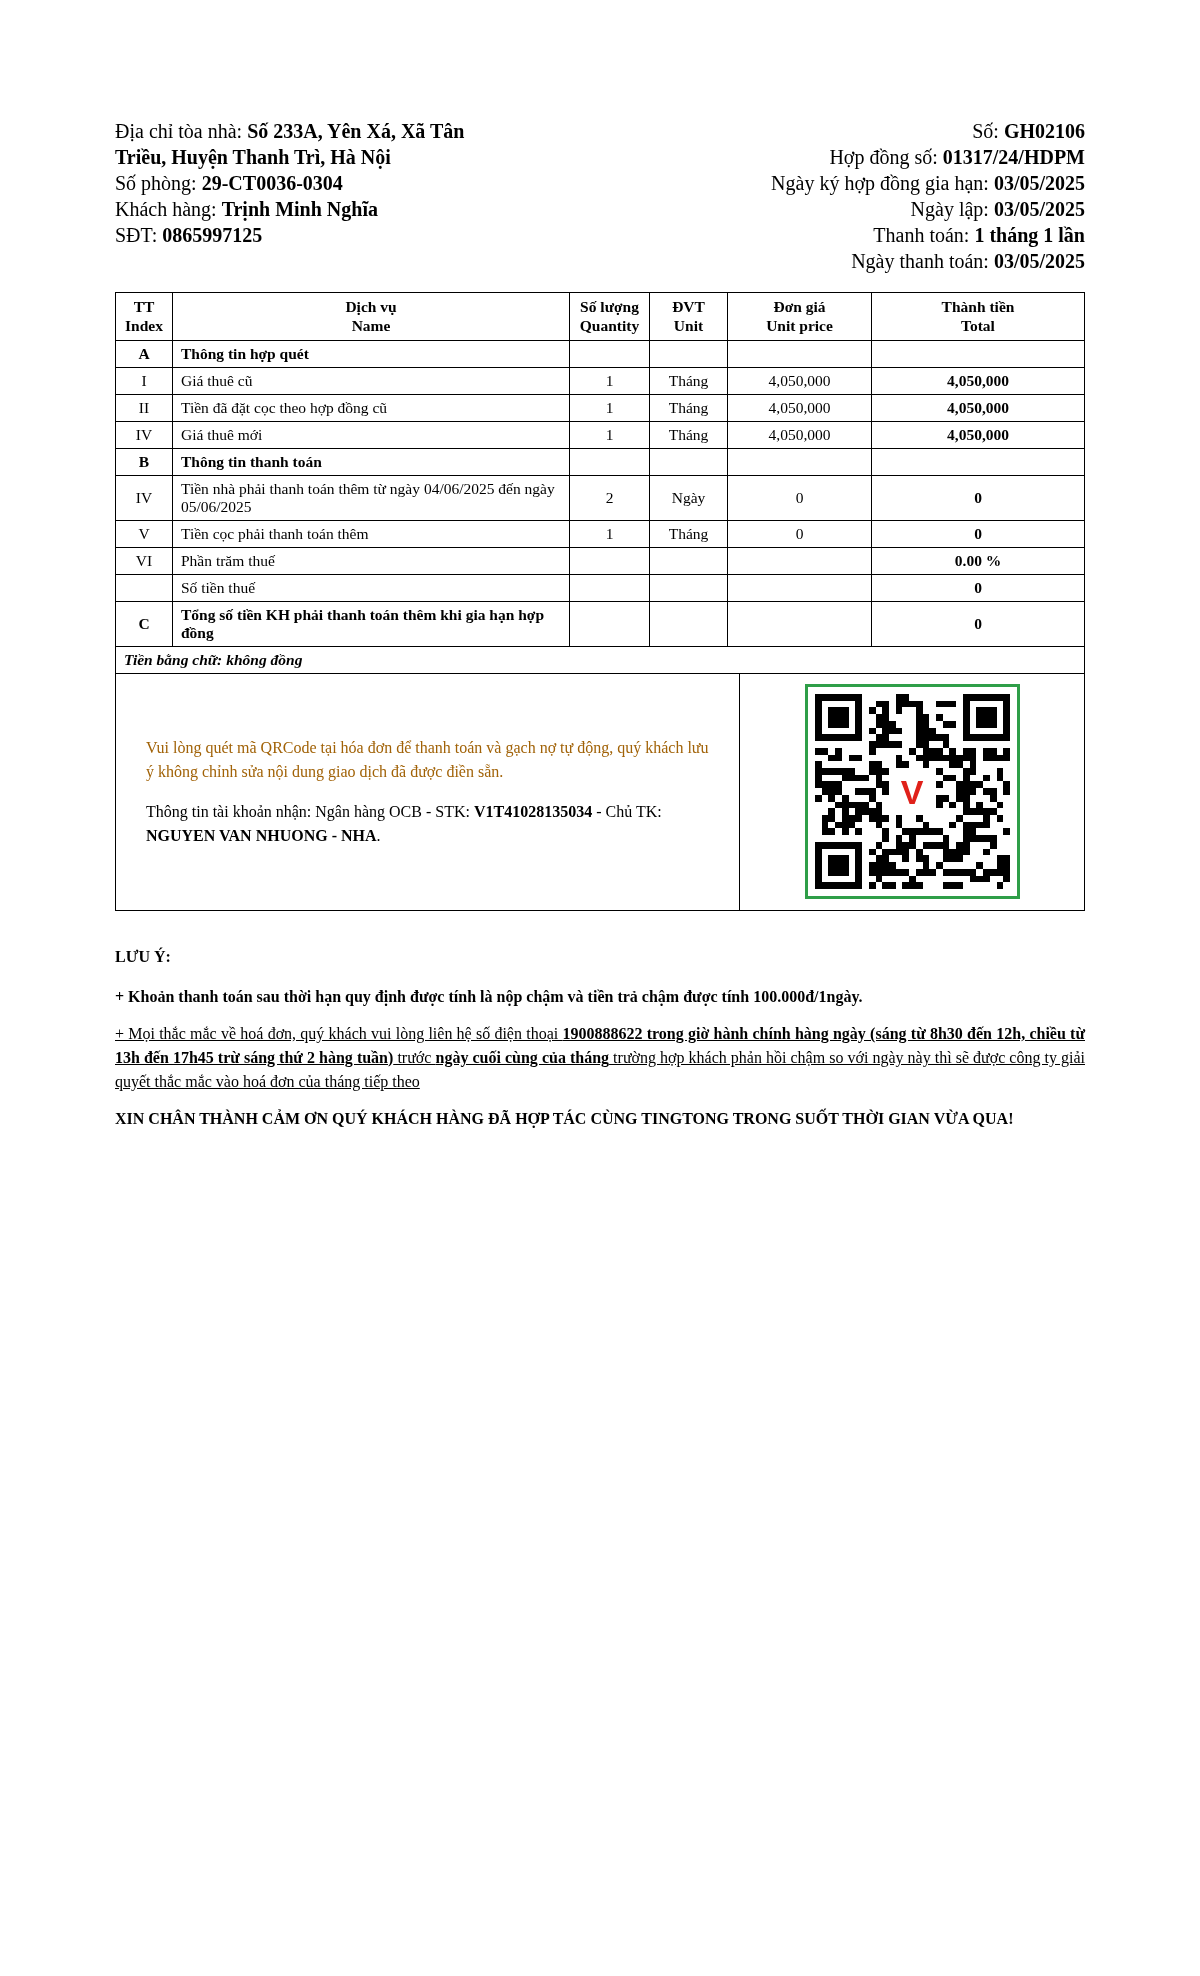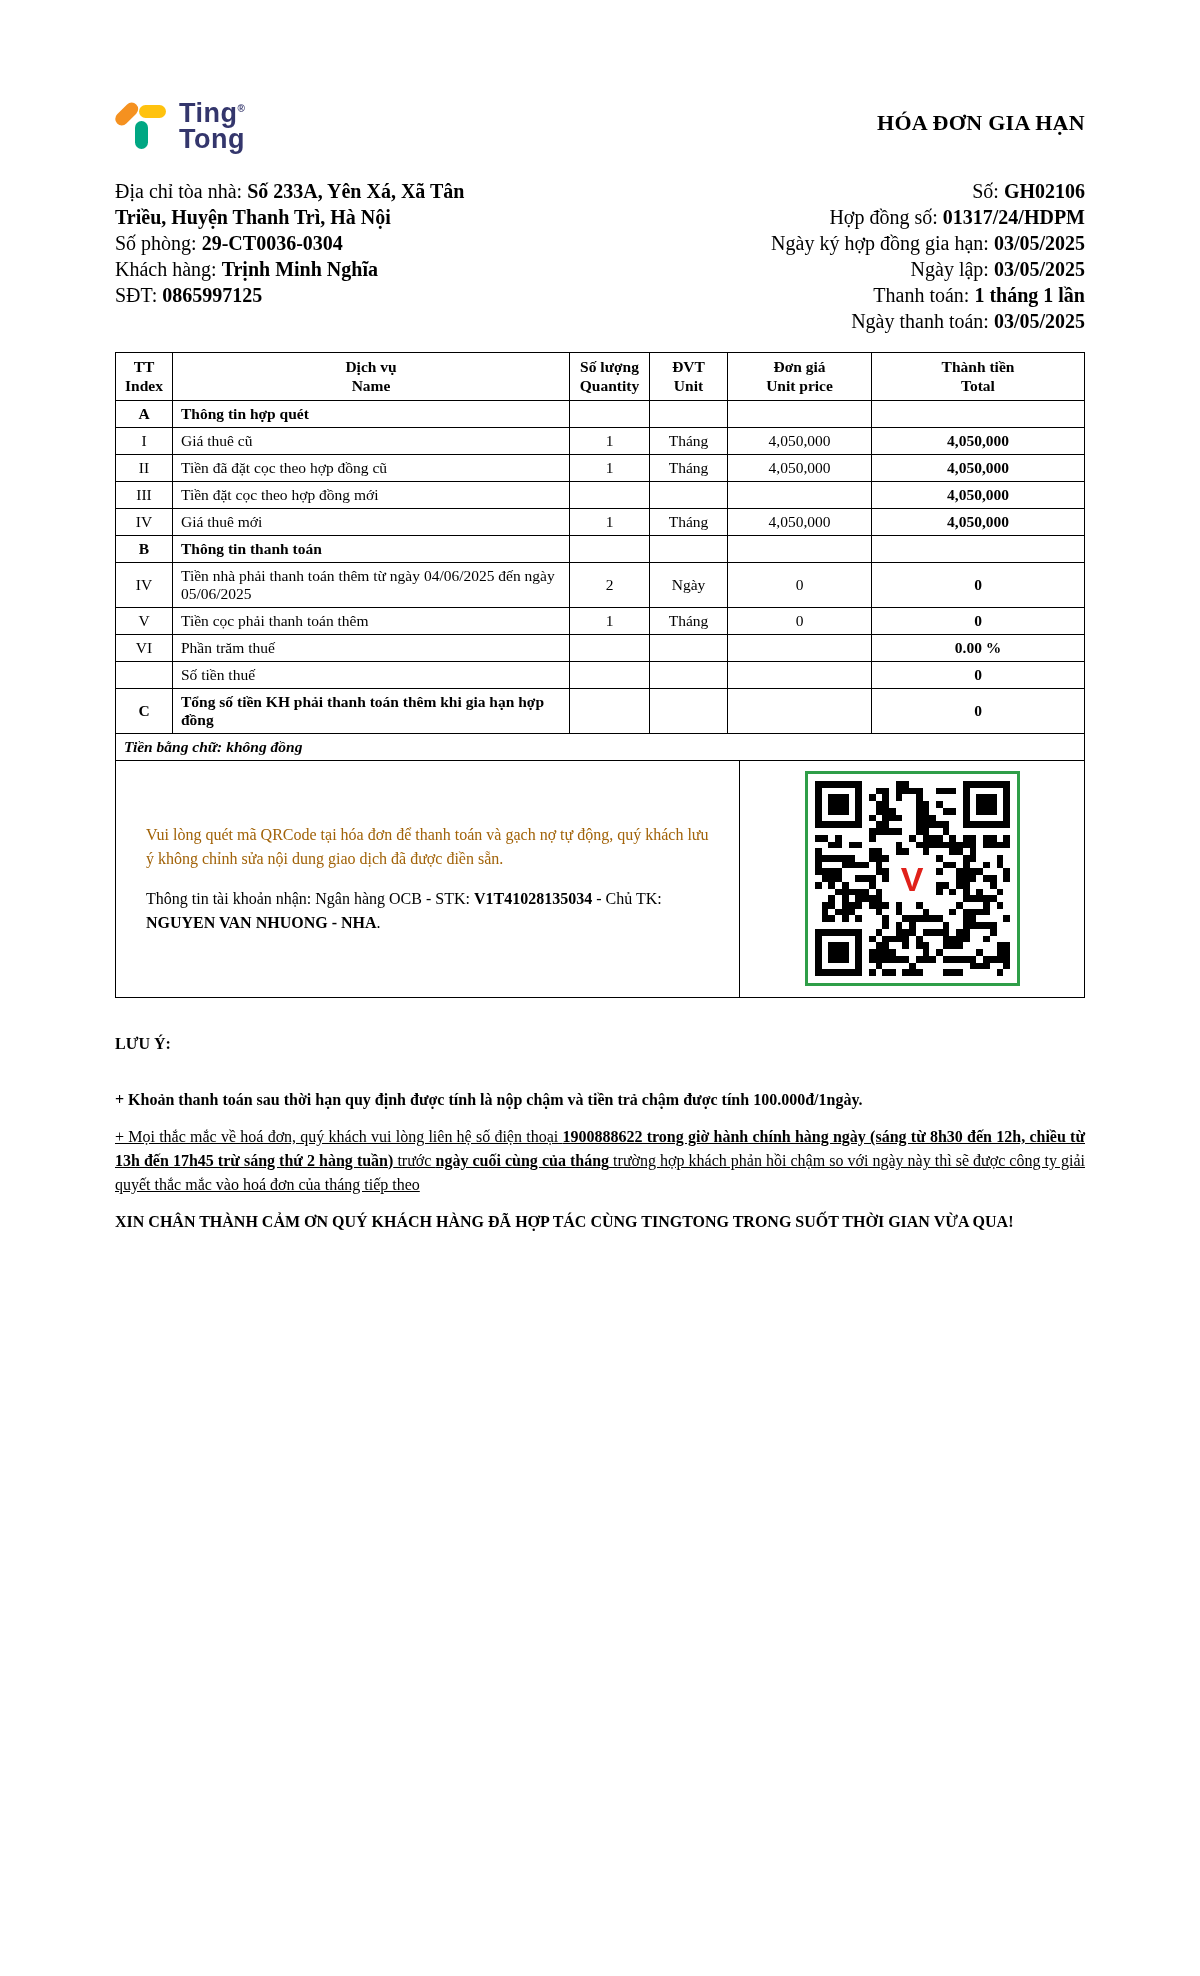--- a/index.html
+++ b/index.html
@@ -58,45 +58,29 @@
     width:46px; height:46px; background:#fff; border-radius:6px;
     display:flex; align-items:center; justify-content:center; line-height:1;
   }
   .qr-logo span {
     color:#e0211a; font-family:"Liberation Sans", sans-serif;
     font-weight:bold; font-size:34px;
   }
 
   
   .notes { margin-top:34px; font-size:16px; line-height:24px; }
-  .notes .heading { font-weight:bold; margin-bottom:32px; }
+  .notes .heading { font-weight:bold; margin-bottom:16px; }
   .notes p { margin:13px 0 13px 0; }
   .just { text-align:justify;text-decoration:underline; }
 </style>
 </head>
 <body>
 
 <div class="page">
 
-  <div class="header-row">
-    <div class="logo">
-      <span>
-        <svg width="54" height="56" viewBox="0 0 54 56" xmlns="http://www.w3.org/2000/svg">
-          <rect x="-2" y="12" width="27" height="13" rx="6.5" fill="#F59120" transform="rotate(-45 11 18)"></rect>
-          <rect x="24" y="9" width="27" height="13" rx="6.5" fill="#FFC20E"></rect>
-          <rect x="20" y="25" width="13" height="28" rx="6.5" fill="#00A783"></rect>
-        </svg>
-      </span>
-      <div class="logo-text">
-        <div><span>Ting</span><span class="reg">®</span></div>
-        <div>Tong</div>
-      </div>
-    </div>
-    <div class="doc-title">HÓA ĐƠN GIA HẠN</div>
-  </div>
 
   <div class="info-wrap">
     <div class="info-left">
         <div class="row"><span>Địa chỉ tòa nhà: </span><span class="b">Số 233A, Yên Xá, Xã Tân Triều, Huyện Thanh Trì, Hà Nội</span></div>
         <div class="row"><span>Số phòng: </span><span class="b">29-CT0036-0304</span></div>
         <div class="row"><span>Khách hàng: </span><span class="b">Trịnh Minh Nghĩa</span></div>
         <div class="row"><span>SĐT: </span><span class="b">0865997125</span></div>
       </div>
     <div class="info-right">
         <div class="row"><span>Số: </span><span class="b">GH02106</span></div>
@@ -161,28 +145,20 @@
           <td class="c-unit">Tháng</td>
           <td class="c-price">4,050,000</td>
           <td class="c-total">4,050,000</td>
         </tr>
         <tr>
           <td class="c-idx">II</td>
           <td class="c-name">Tiền đã đặt cọc theo hợp đồng cũ</td>
           <td class="c-qty">1</td>
           <td class="c-unit">Tháng</td>
           <td class="c-price">4,050,000</td>
-          <td class="c-total">4,050,000</td>
-        </tr>
-        <tr>
-          <td class="c-idx">III</td>
-          <td class="c-name">Tiền đặt cọc theo hợp đồng mới</td>
-          <td class="c-qty"></td>
-          <td class="c-unit"></td>
-          <td class="c-price"></td>
           <td class="c-total">4,050,000</td>
         </tr>
         <tr>
           <td class="c-idx">IV</td>
           <td class="c-name">Giá thuê mới</td>
           <td class="c-qty">1</td>
           <td class="c-unit">Tháng</td>
           <td class="c-price">4,050,000</td>
           <td class="c-total">4,050,000</td>
         </tr>

